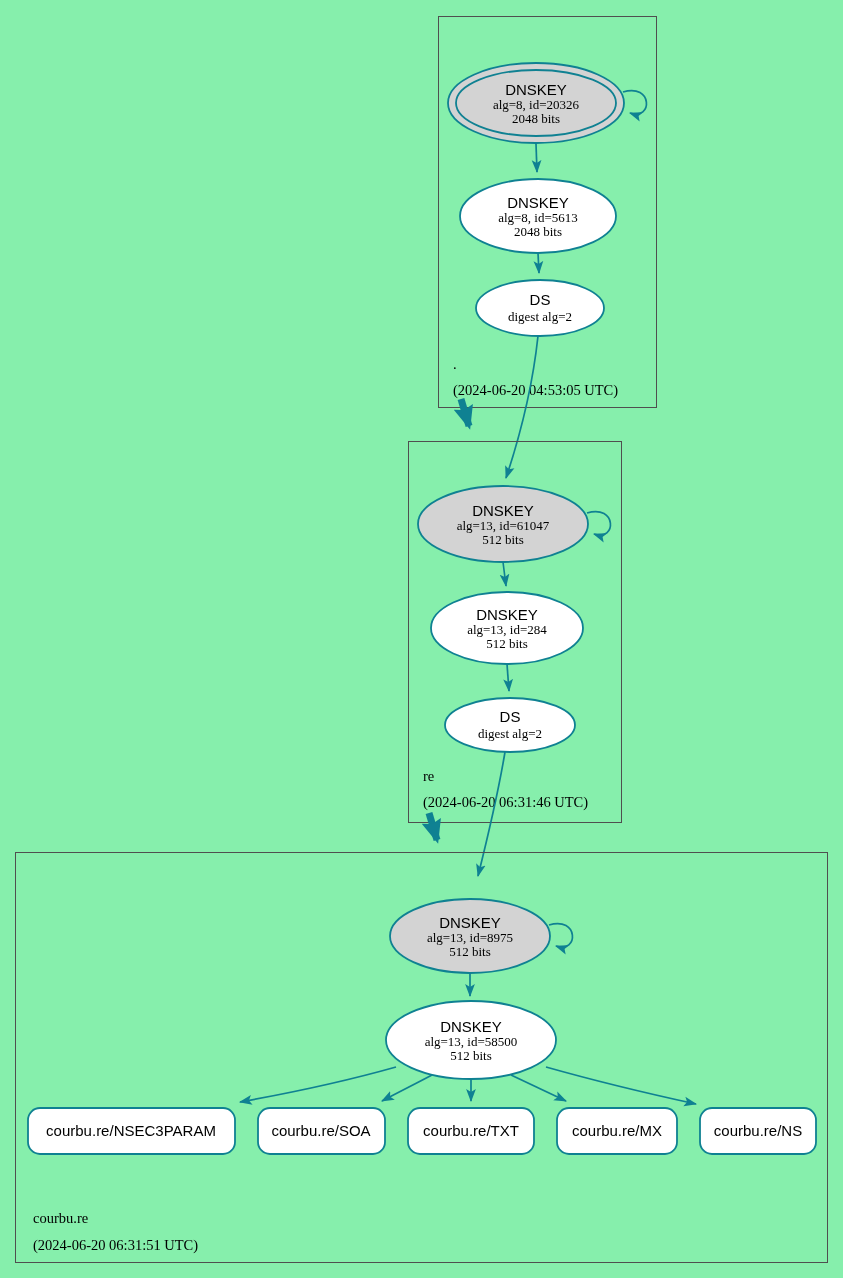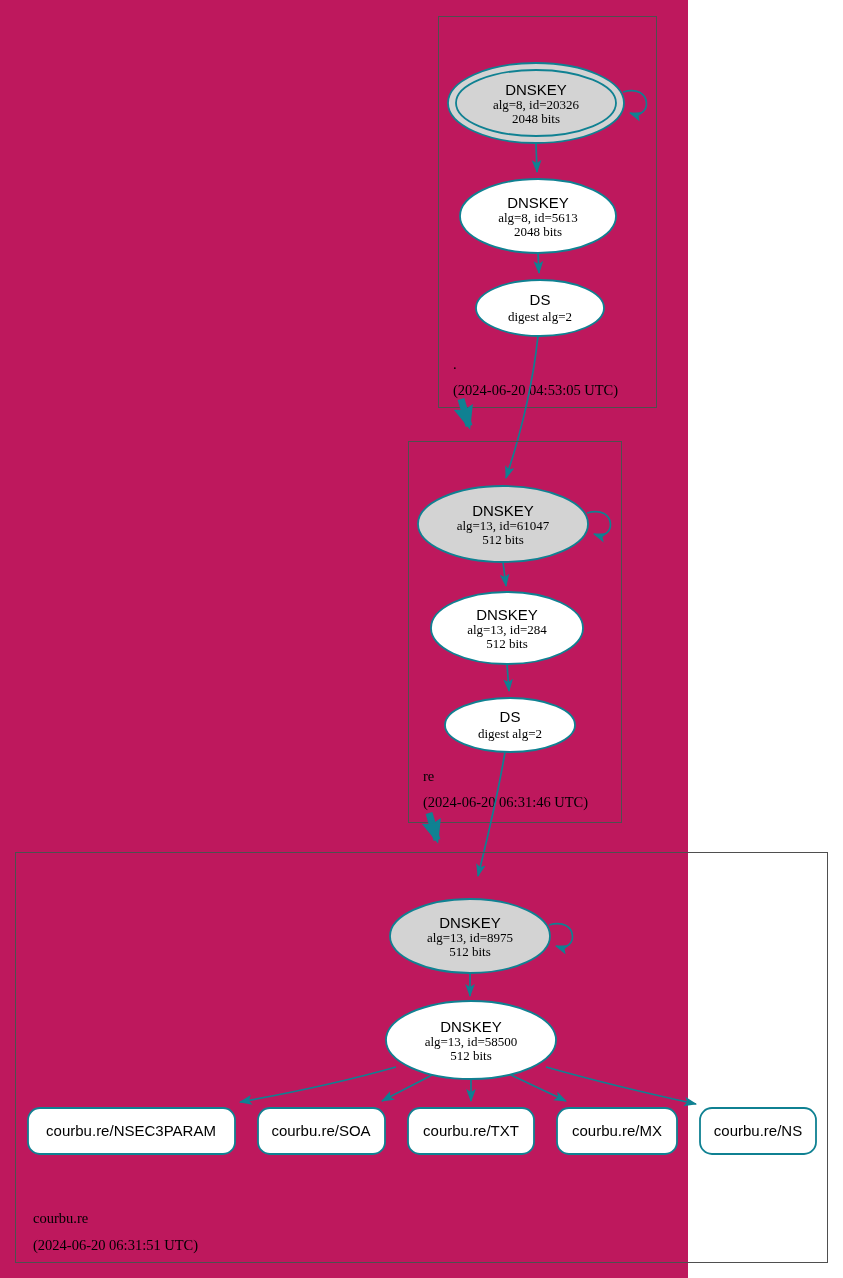--- a/index.html
+++ b/index.html
@@ -1,16 +1,16 @@
 <!DOCTYPE html>
 <html><head>
 <meta charset="utf-8">
 <style>
   html, body { margin: 0; padding: 0; background: #ffffff; }
-  .canvas { width: 688px; height: 1278px; position: relative; background: #be185d; }
+  .canvas { width: 843px; height: 1278px; position: relative; background: #86efac; }
   svg { display: block; }
   .t-sans  { font-family: "Liberation Sans", sans-serif; fill: #000000; }
   .t-serif { font-family: "Liberation Serif", serif; fill: #000000; }
   .node-title { font-size: 15px; }
   .node-attr  { font-size: 13px; }
   .rrset-label { font-size: 15px; }
   .zone-name { font-size: 14.5px; }
   .zone-ts   { font-size: 14.5px; }
   .zone-border { fill: none; stroke: #4f4f4f; stroke-width: 1; }
   .ellipse { stroke: #0f8192; stroke-width: 1.8; }

